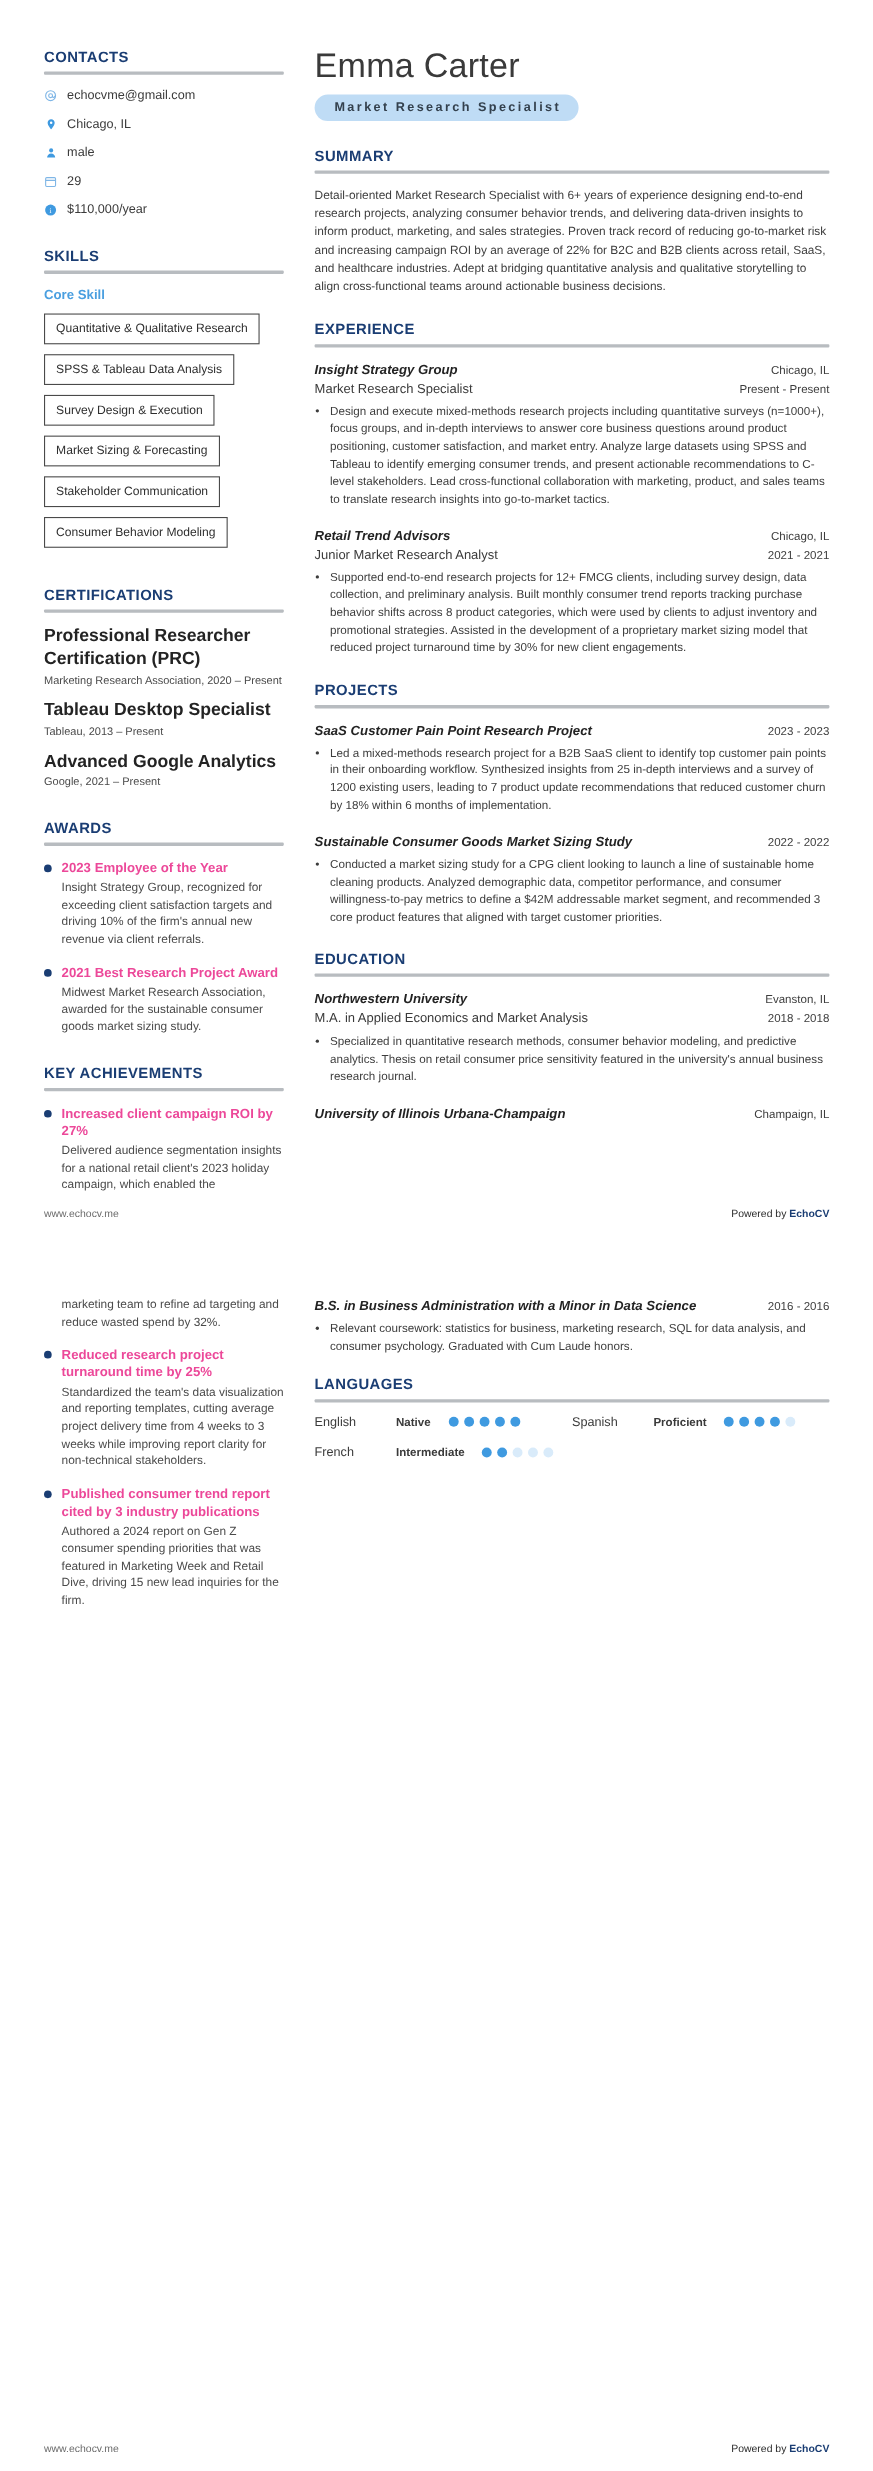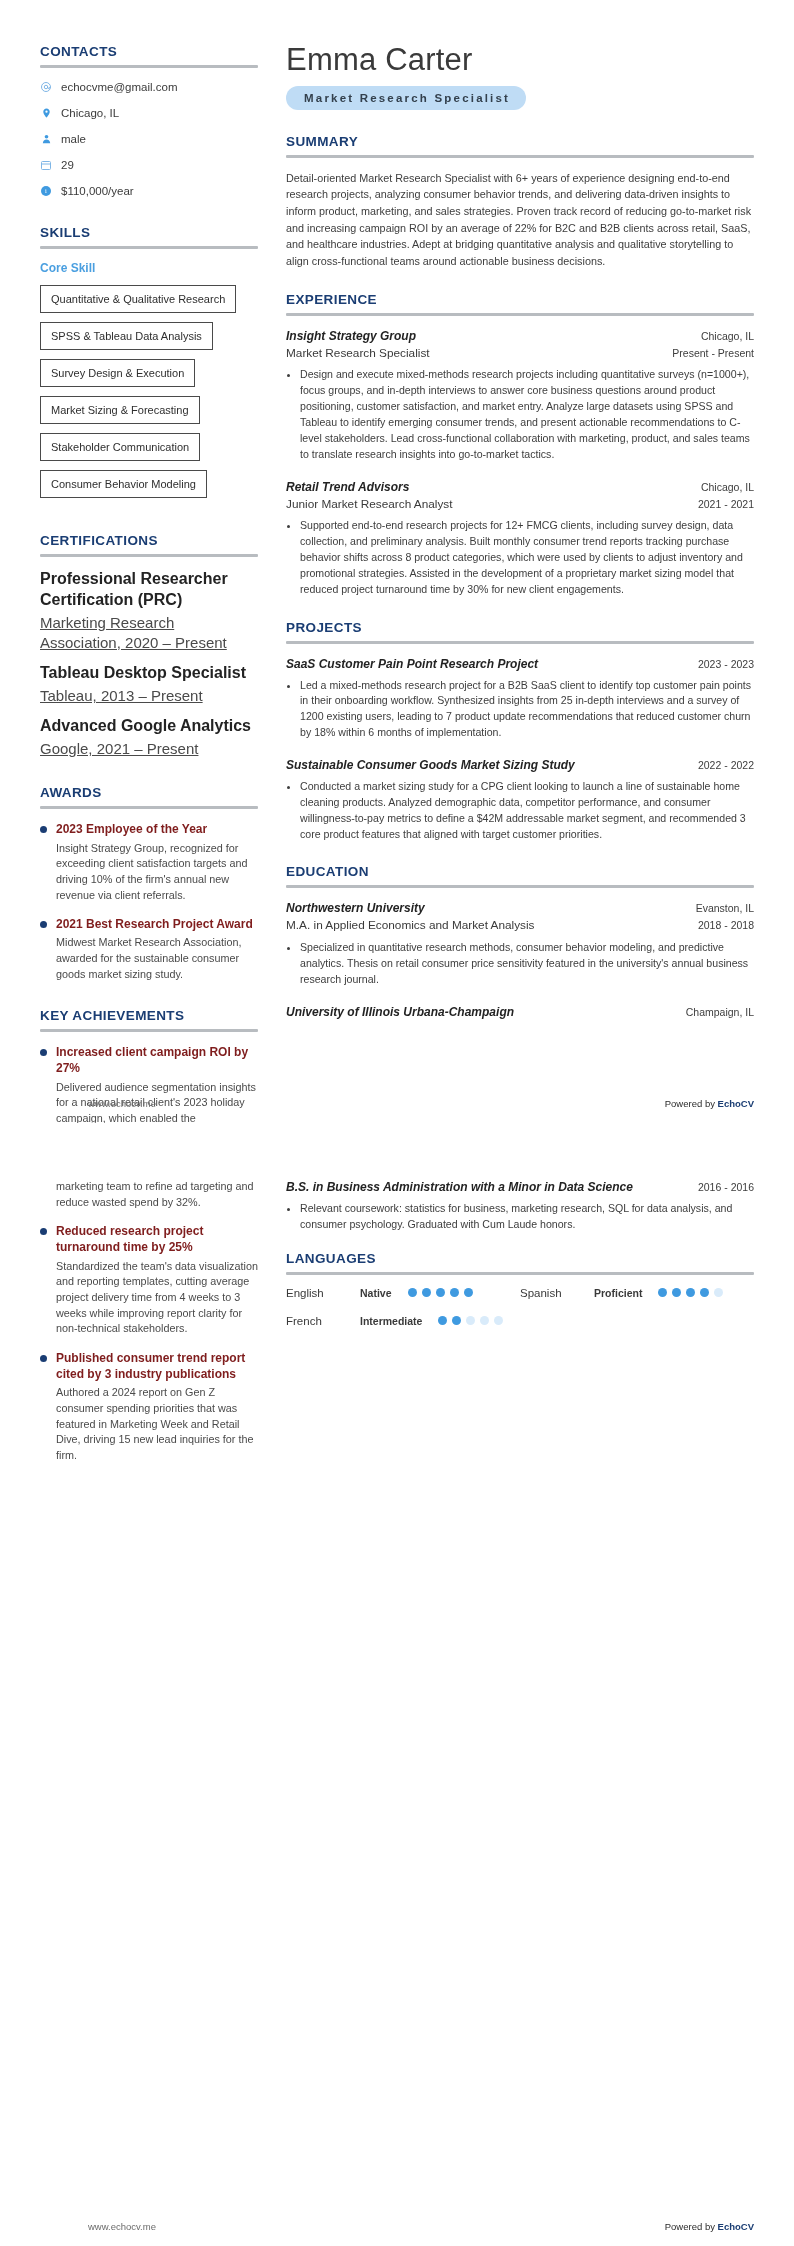--- a/index.html
+++ b/index.html
@@ -82,30 +82,30 @@
     line-height: 1.1;
   }
   .skill-list { display:flex; flex-direction:column; align-items:flex-start; }
 
   
   .cert { margin-bottom: 10px; }
   .cert-name {
     font-size: 16px; font-weight: bold; color:#232323;
     line-height: 1.3; margin-bottom: 2px;
   }
-  .cert-meta { font-size: 15px; color:#4a4a4a; line-height:1.35;text-decoration:underline; }
+  .cert-meta { font-size: 10px; color:#4a4a4a; line-height:1.35; }
 
   
   .bullet-item { display:flex; gap:9px; margin-bottom: 13px; }
   .dot {
     width: 7px; height: 7px; border-radius: 50%;
     background: #1a3d73; flex:0 0 7px; margin-top: 5px;
   }
   .bullet-body { flex:1 1 auto; }
-  .bullet-title { font-size: 12px; font-weight: bold; color:#7f1d1d; line-height:1.35; margin-bottom:3px; }
+  .bullet-title { font-size: 12px; font-weight: bold; color:#ec4899; line-height:1.35; margin-bottom:3px; }
   .bullet-desc { font-size: 10.8px; color:#4a4a4a; line-height:1.45; }
 
   
   .name {
     font-size: 31px;
     font-weight: normal;
     color: #3a3a3a;
     letter-spacing: 0.2px;
     margin: 0 0 9px 0;
     line-height: 1.05;
@@ -163,21 +163,20 @@
   .footer {
     position: absolute;
     left: 40px; right: 40px;
     bottom: 0;
     display:flex;
     justify-content: space-between;
     align-items:flex-end;
     font-size: 9.5px;
     color:#6c6c6c;
     padding-bottom: 14px;
-    margin-left: 48px;
   }
   .footer .brand { color:#2b2b2b; }
   .footer .brand b { color:#1a3d73; }
 
   .page1 { height: 1123px; }
   .page2 { height: 1123px; }
 </style>
 </head>
 <body>
 

